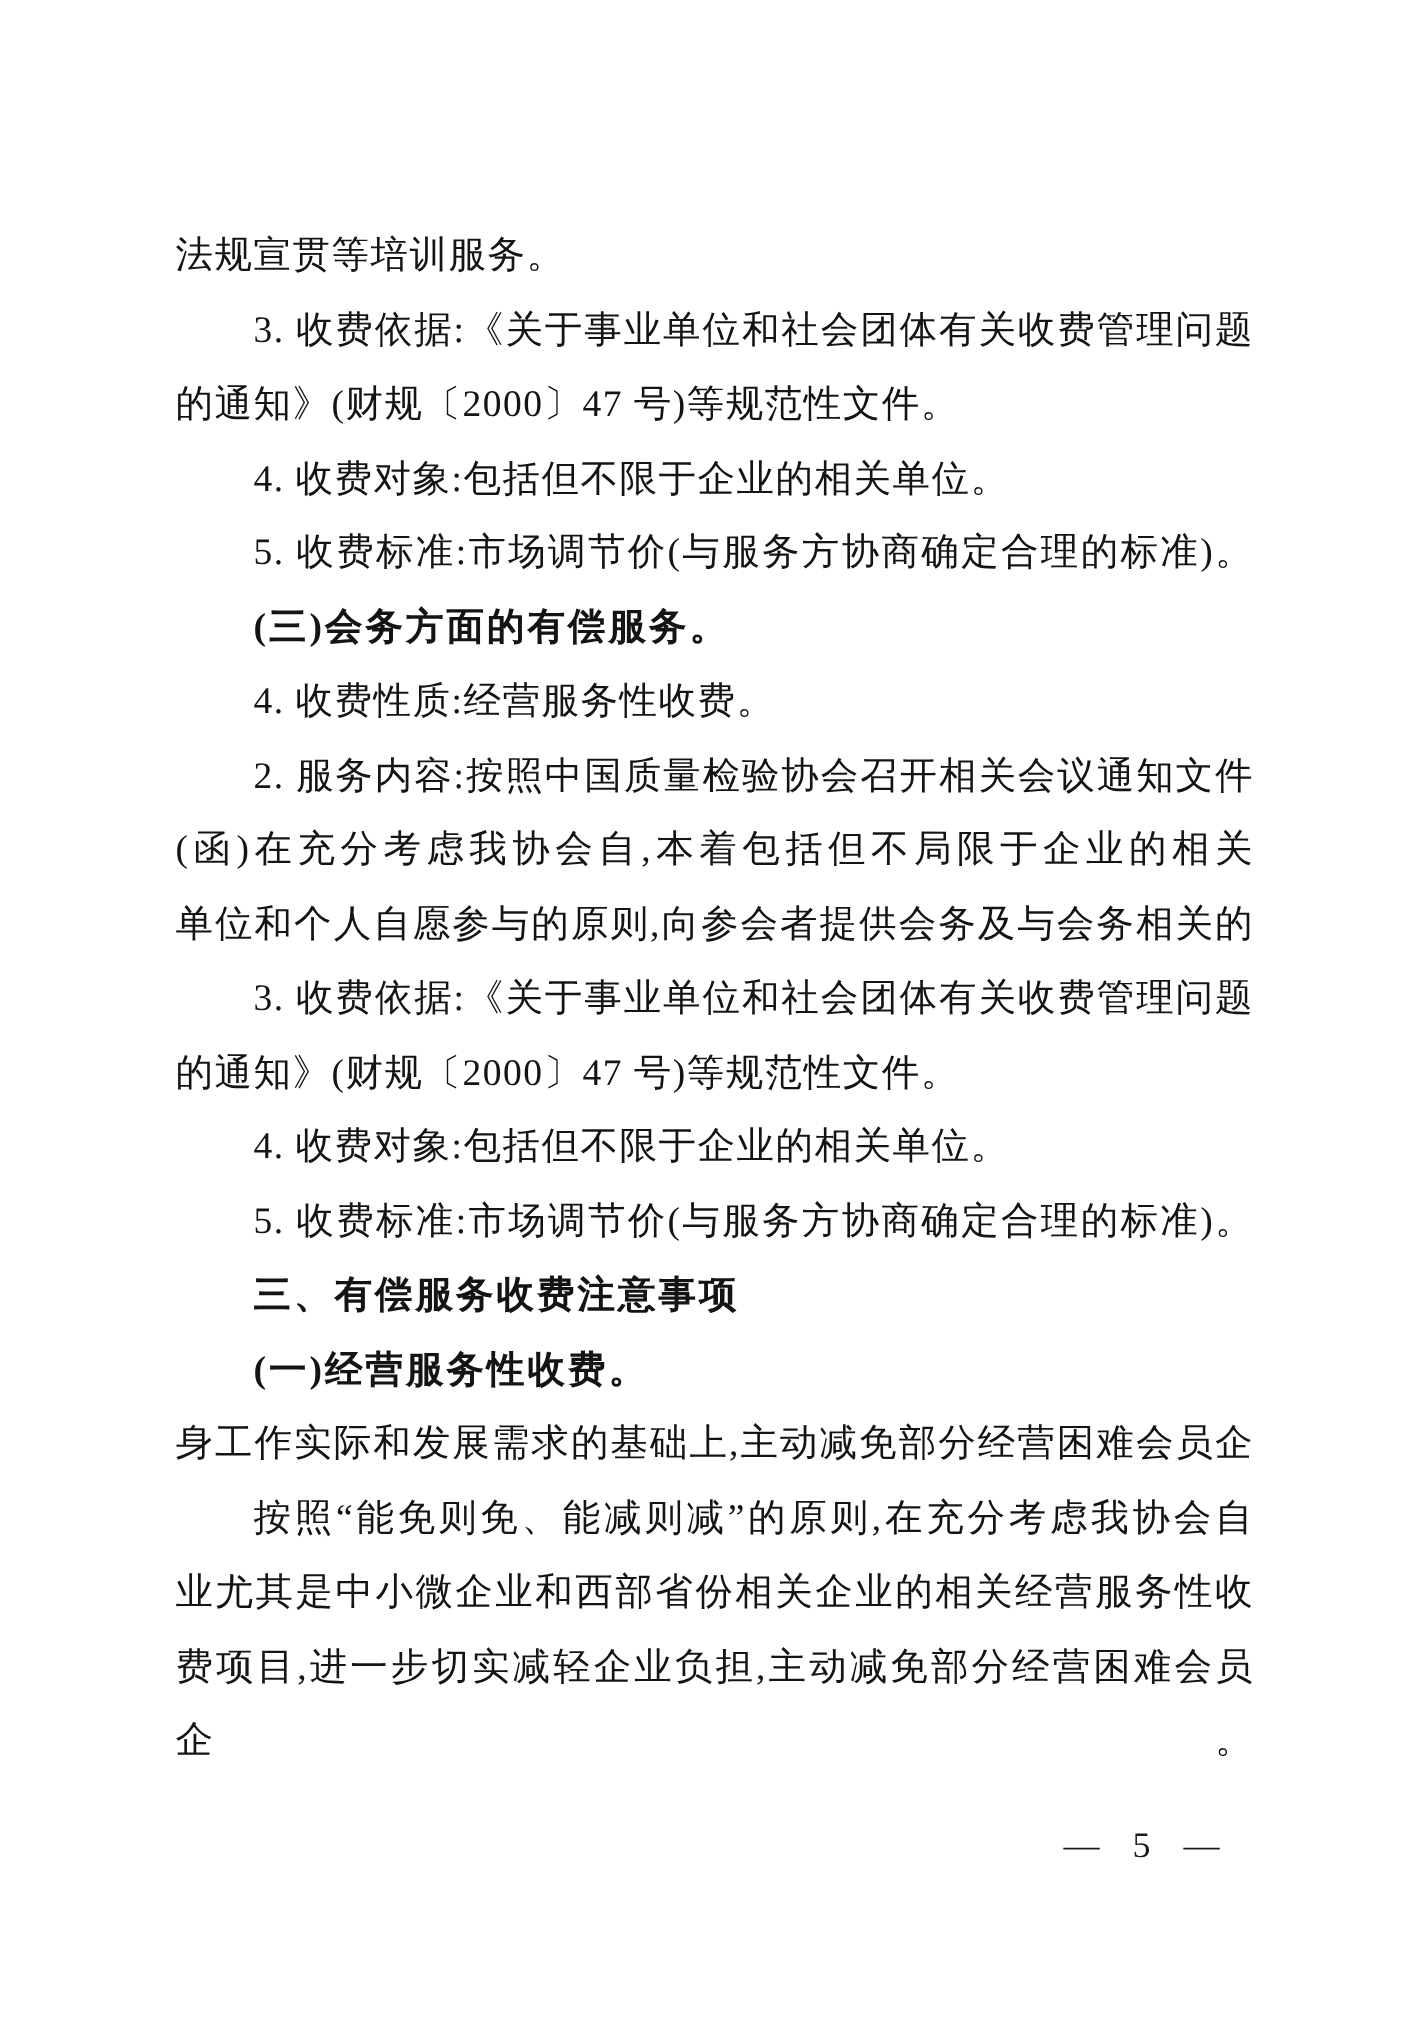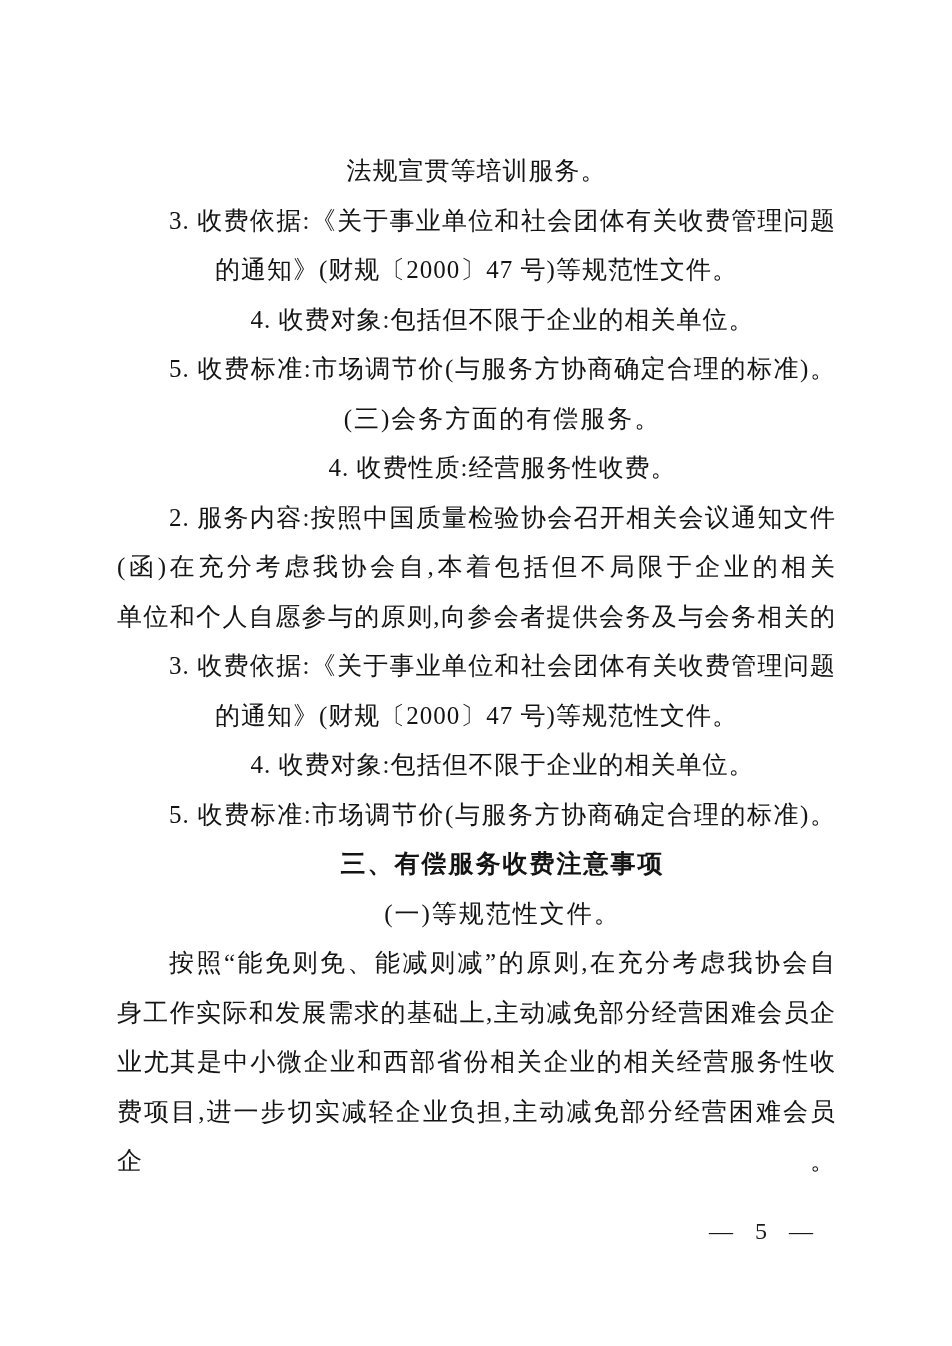--- a/index.html
+++ b/index.html
@@ -16,38 +16,38 @@
     position: absolute;
     left: 117px;
     top: 146px;
     width: 719px;
   }
   .line {
     height: 49.5px;
     line-height: 49.5px;
     font-size: 25px;
     letter-spacing: 1px;
-    text-align: center;
+    text-align: left;
   }
   .line.fill {
     text-align: justify;
     text-align-last: justify;
   }
   .line.indent {
     padding-left: 52px;
   }
   
   .line.hei {
     font-family: Liberation Serif, serif;
     font-weight: 700;
     letter-spacing: 2px;
   }
   
   .line.kai {
-    font-weight: 400;
+    font-weight: 700;
     letter-spacing: 2px;
   }
   .page-number {
     position: absolute;
     top: 1206px;
     left: 660px;
     width: 210px;
     height: 50px;
     line-height: 50px;
     text-align: center;
@@ -69,21 +69,21 @@
     <div class="line indent kai">(三)会务方面的有偿服务。</div>
     <div class="line indent">4. 收费性质:经营服务性收费。</div>
     <div class="line indent fill">2. 服务内容:按照中国质量检验协会召开相关会议通知文件</div>
     <div class="line fill">(函)在充分考虑我协会自,本着包括但不局限于企业的相关</div>
     <div class="line fill">单位和个人自愿参与的原则,向参会者提供会务及与会务相关的</div>
     <div class="line indent fill">3. 收费依据:《关于事业单位和社会团体有关收费管理问题</div>
     <div class="line">的通知》(财规〔2000〕47 号)等规范性文件。</div>
     <div class="line indent">4. 收费对象:包括但不限于企业的相关单位。</div>
     <div class="line indent fill">5. 收费标准:市场调节价(与服务方协商确定合理的标准)。</div>
     <div class="line indent hei">三、有偿服务收费注意事项</div>
-    <div class="line indent kai">(一)等规范性文件。</div>
+    <div class="line indent kai">(一)经营服务性收费。</div>
+    <div class="line fill">身工作实际和发展需求的基础上,主动减免部分经营困难会员企</div>
     <div class="line indent fill">按照“能免则免、能减则减”的原则,在充分考虑我协会自</div>
-    <div class="line fill">身工作实际和发展需求的基础上,主动减免部分经营困难会员企</div>
     <div class="line fill">业尤其是中小微企业和西部省份相关企业的相关经营服务性收</div>
     <div class="line fill">费项目,进一步切实减轻企业负担,主动减免部分经营困难会员企。</div>
   </div>
 
   <div class="page-number">— 5 —</div>
 </div>
 
 </body></html>

